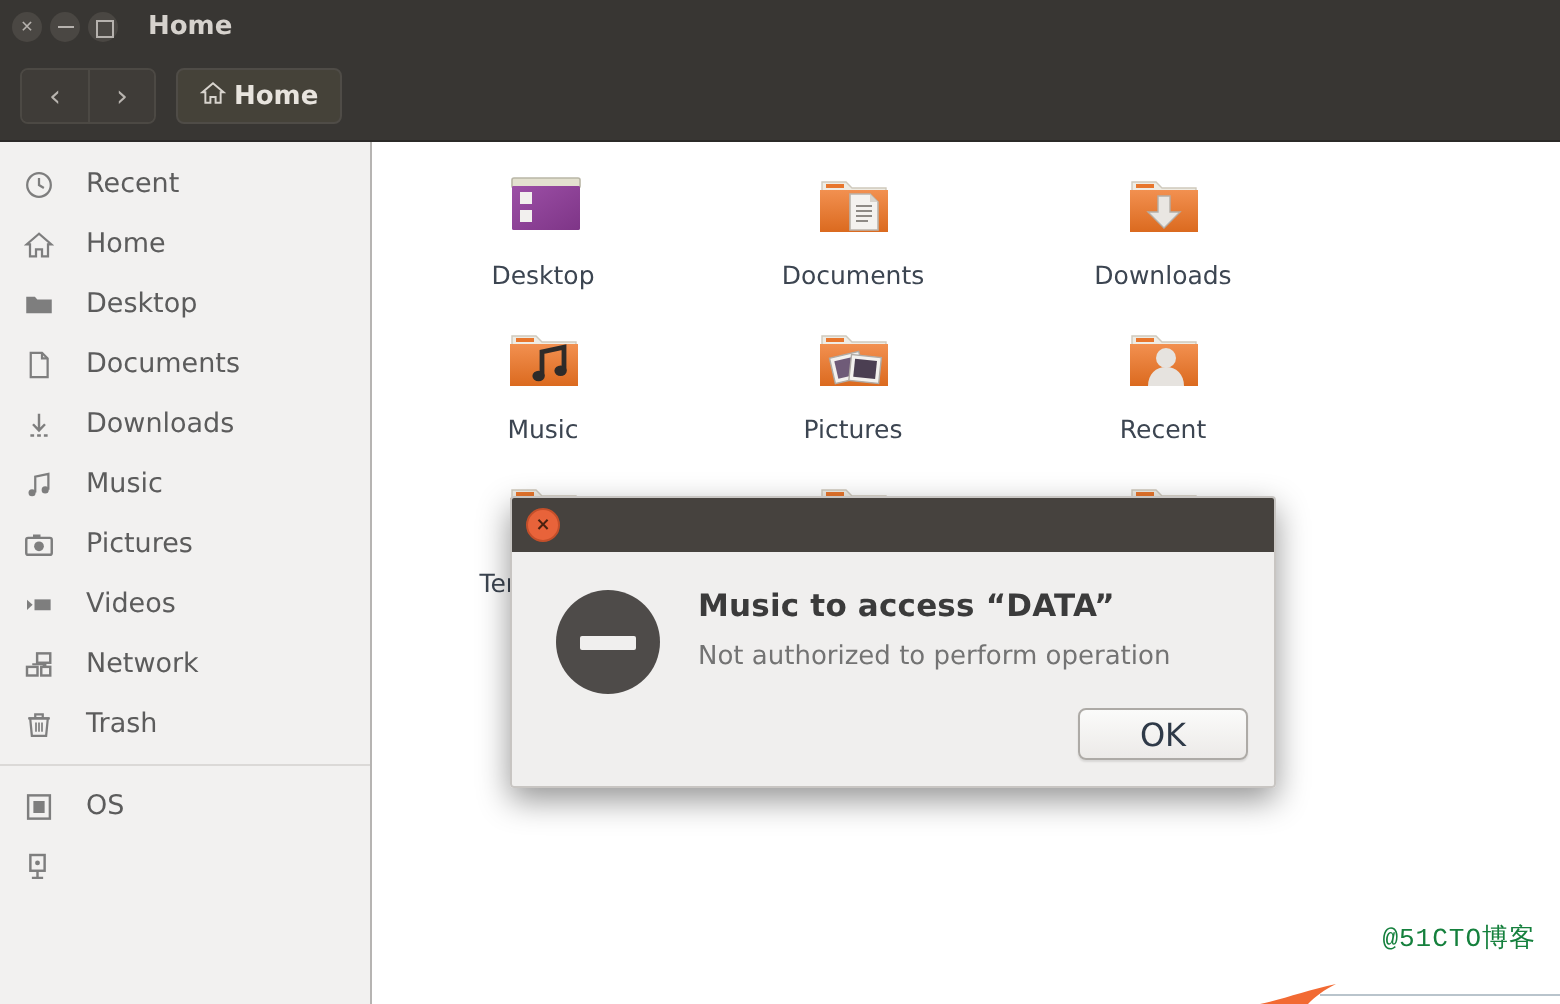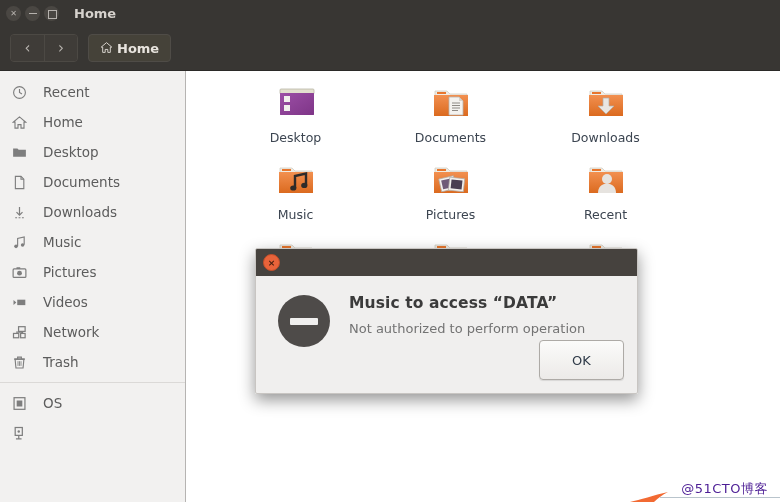--- a/index.html
+++ b/index.html
@@ -83,21 +83,20 @@
     font-size: 13px; font-weight: bold;
   }
   .crumb .home-glyph { font-size: 13px; color: #d8d4ce; line-height: 1; }
 
   
   .body-wrap {
     position: absolute; left: 0; top: 71px;
     width: 780px; height: 431px;
     display: flex;
     background: #ffffff;
-    gap: 24px;
   }
   .sidebar {
     width: 186px; height: 100%;
     background: #f2f1f0;
     border-right: 1px solid #b6b4b2;
     padding-top: 6px;
     overflow: hidden;
   }
   .side-item {
     height: 30px;
@@ -196,38 +195,39 @@
     letter-spacing: 0.1px;
   }
   .dlg-sub {
     margin-top: 9px;
     font-size: 13px; color: #737373;
   }
   .dlg-actions {
     position: absolute; right: 13px; bottom: 13px;
   }
   .ok-btn {
-    width: 85px; height: 40px;
+    width: 85px; height: 26px;
     border: 1px solid #adaaa6;
     border-radius: 4px;
     background: linear-gradient(to bottom, #fbfbfa 0%, #eceae8 100%);
     color: #2f3a48;
-    font-size: 13px;
+    font-size: 16px;
     display: flex; align-items: center; justify-content: center;
     box-shadow: 0 1px 1px rgba(0,0,0,0.10);
     text-align: center;
   }
 
   
   .watermark {
     position: absolute;
-    right: 12px; bottom: 4px;
-    color: #4c1d95;
+    right: 12px; bottom: 24px;
+    color: #15803d;
     font-size: 13px;
     letter-spacing: 0.5px;
+    font-family: Liberation Mono, monospace;
   }
   .arrow-mark {
     position: absolute;
     left: 628px; bottom: 2px;
     width: 44px; height: 12px;
   }
   .bottom-line {
     position: absolute;
     left: 660px; bottom: 4px;
     width: 120px; height: 1px;

